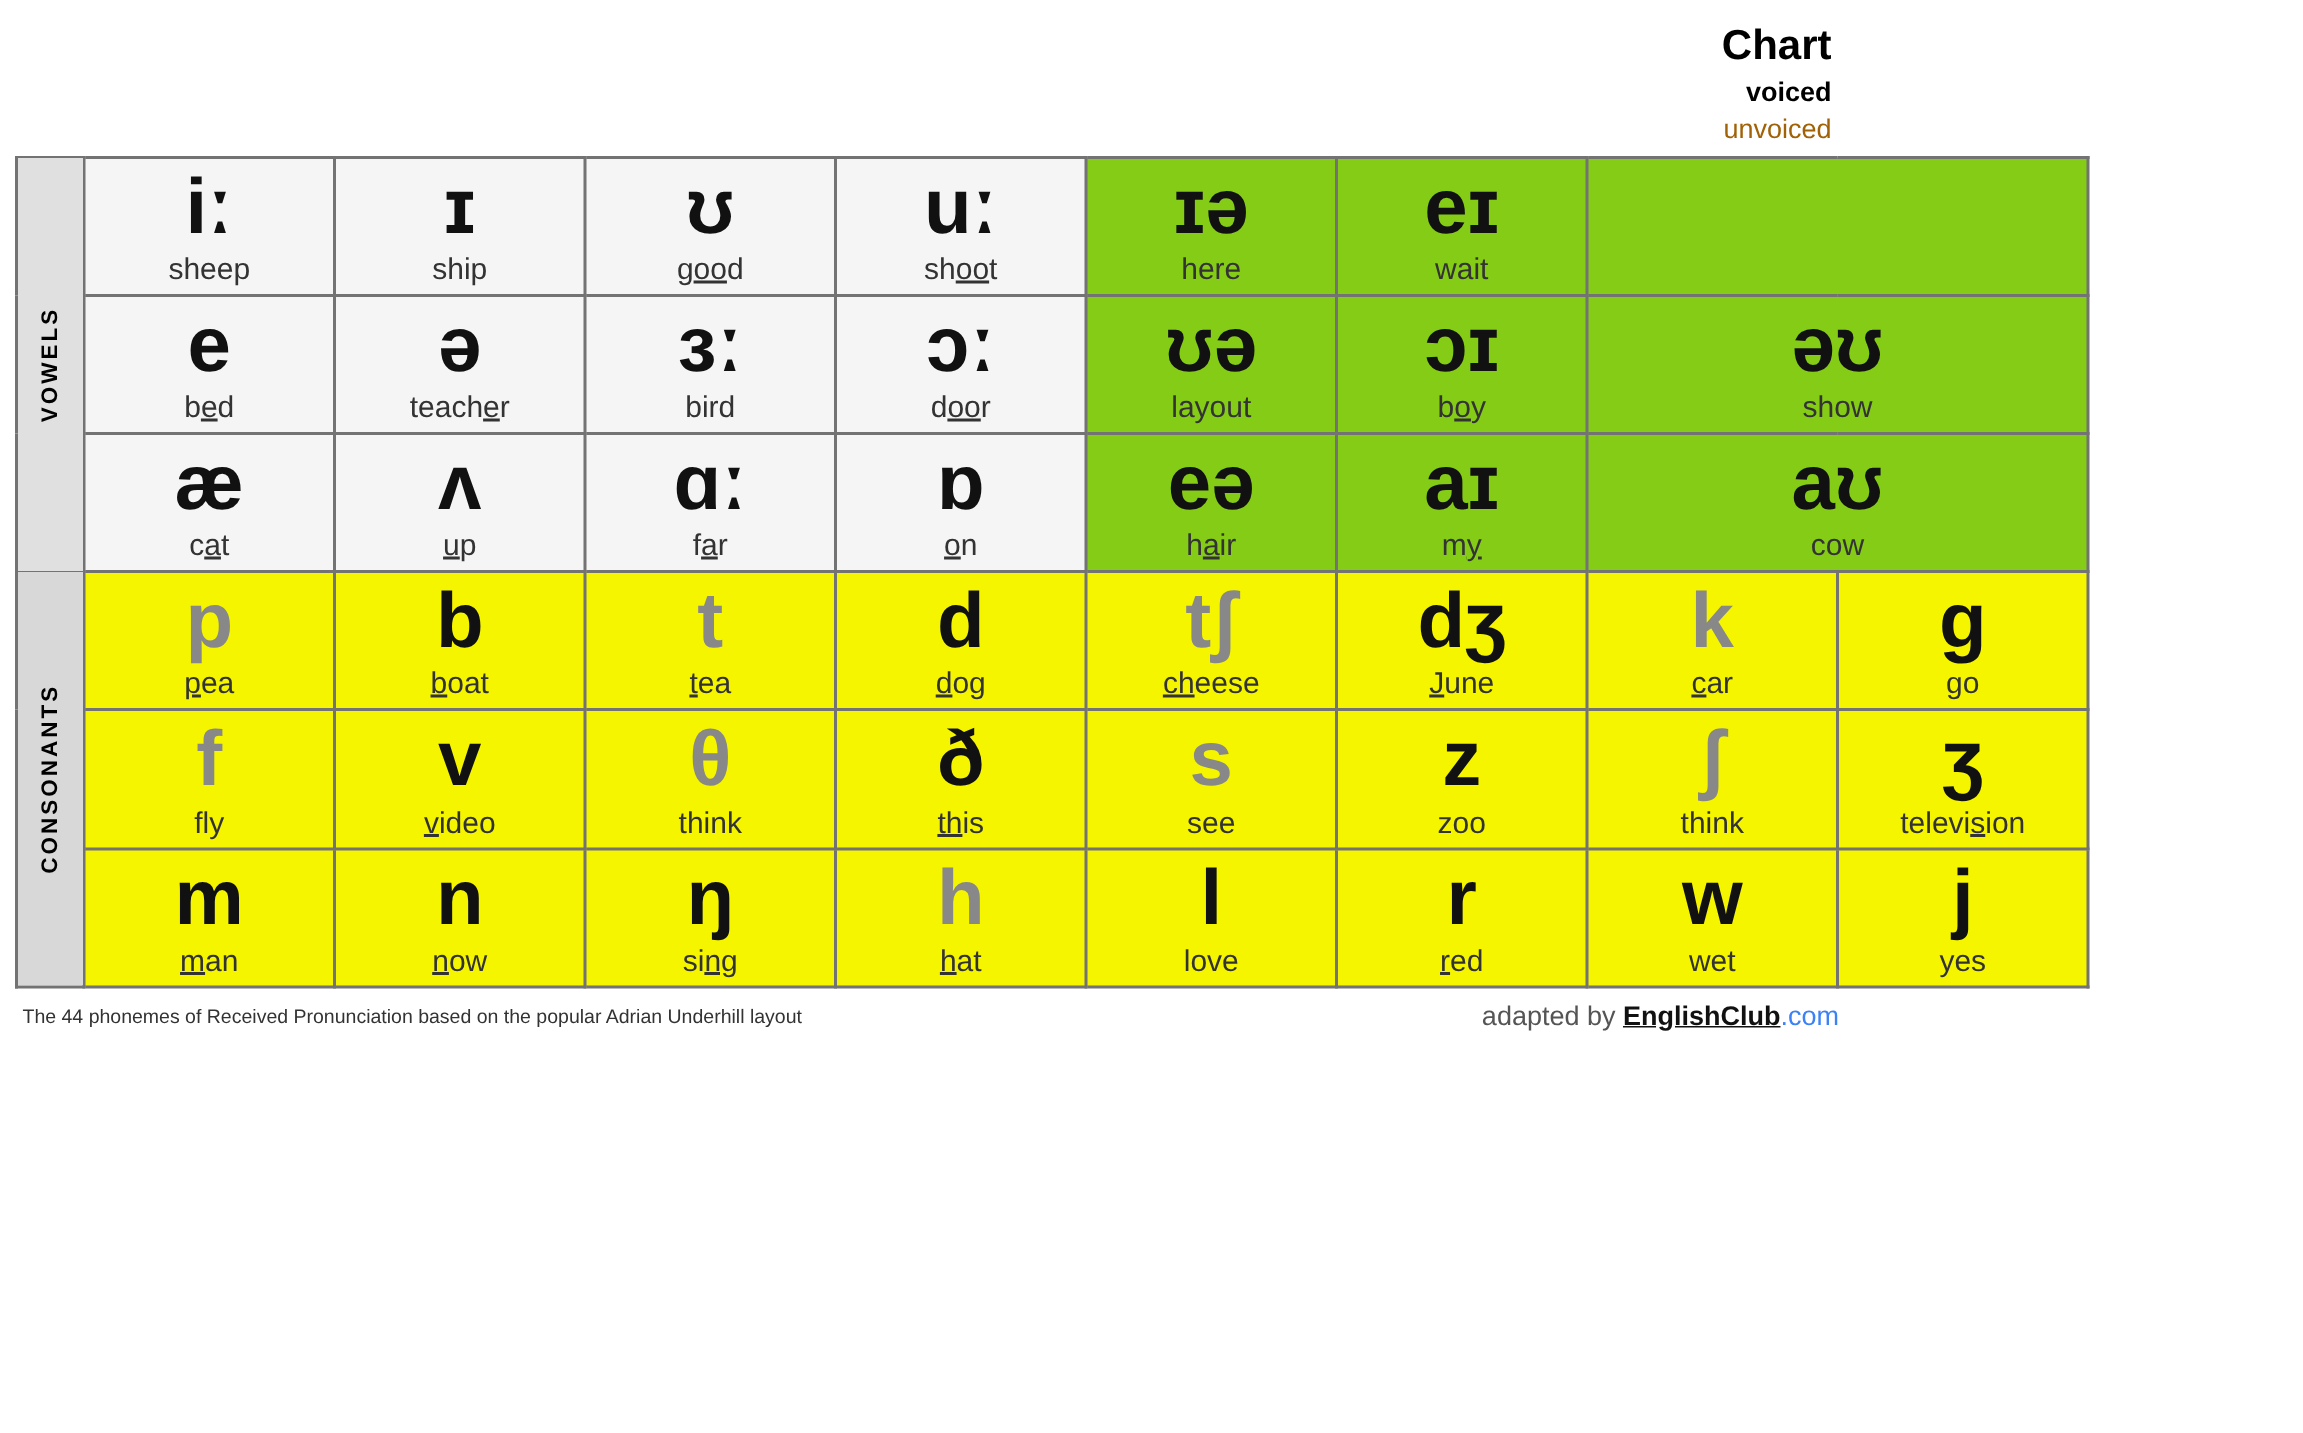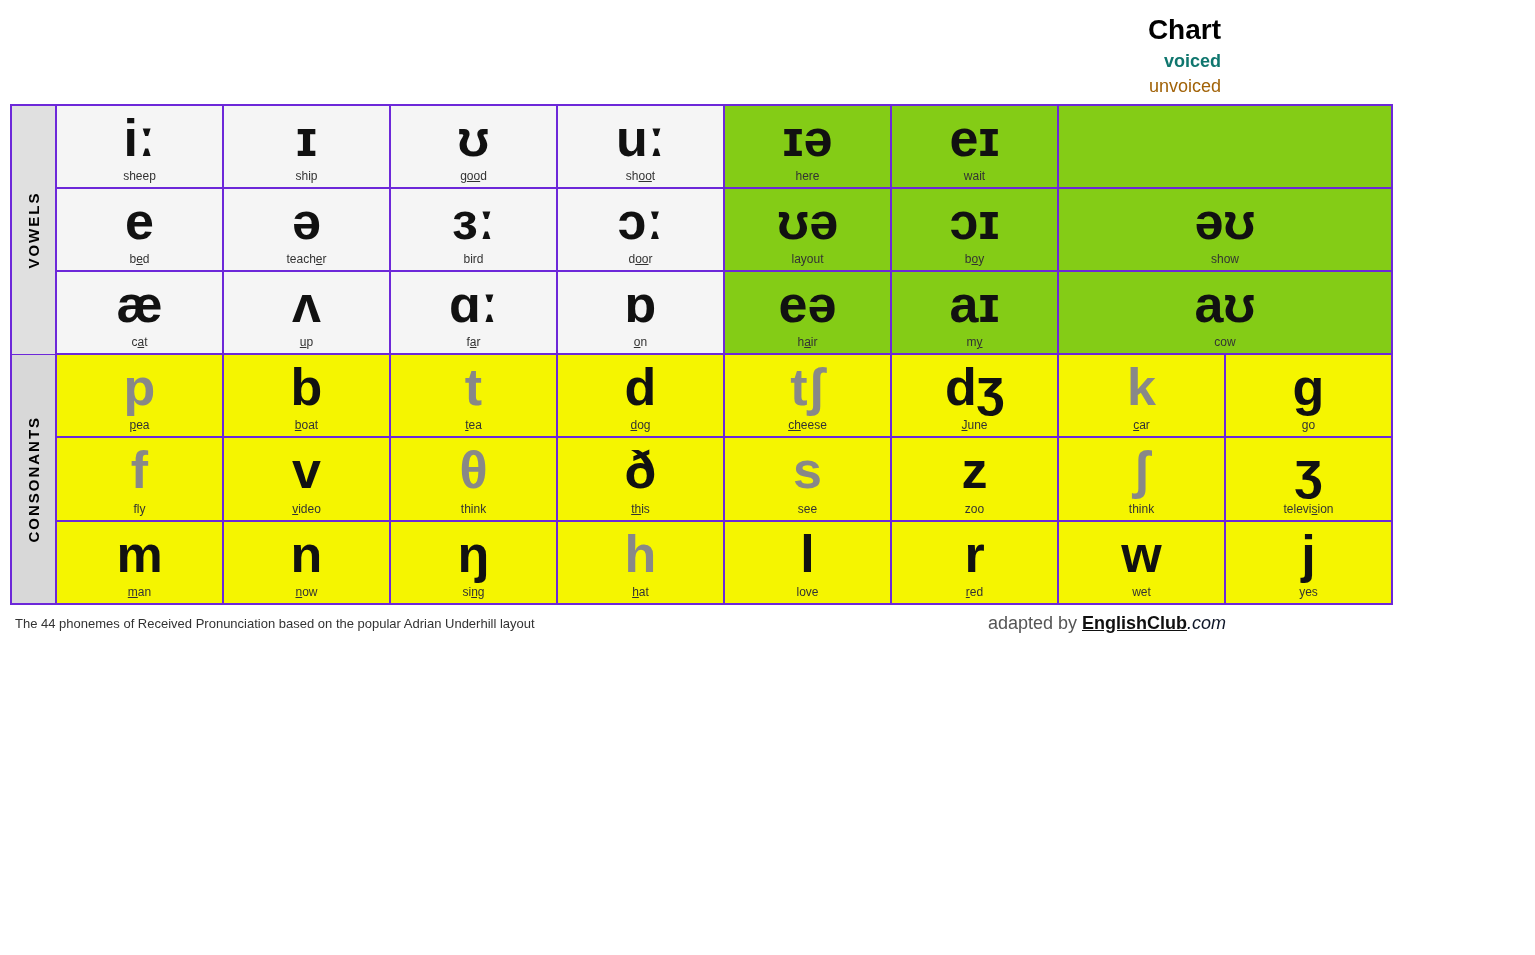--- a/index.html
+++ b/index.html
@@ -37,37 +37,37 @@
     }
 
     .legend .chart-title {
       font-size: 28px;
       font-weight: bold;
     }
 
     .legend .voiced {
       font-size: 18px;
       font-weight: bold;
-      color: #0f766e;
+      color: #000000;
     }
 
     .legend .unvoiced {
       font-size: 18px;
       color: #a16207;
     }
 
     
     table {
       border-collapse: collapse;
       width: 100%;
       table-layout: fixed;
     }
 
     td, th {
-      border: 2px solid #6d28d9;
+      border: 2px solid #737373;
       text-align: center;
       vertical-align: middle;
       padding: 4px 2px;
     }
 
     
     .label-cell {
       width: 45px;
       background: #e0e0e0;
       font-size: 15px;
@@ -80,21 +80,21 @@
 
     
     .ipa {
       font-size: 52px;
       font-weight: bold;
       display: block;
       line-height: 1.1;
     }
 
     .word {
-      font-size: 12px;
+      font-size: 20px;
       display: block;
       margin-top: 2px;
       color: #333;
     }
 
     
     .ul { text-decoration: underline; text-align: center; }
 
     
     .bg-white { background-color: #f5f5f5; }
@@ -126,22 +126,21 @@
       color: #555;
     }
 
     .brand strong {
       font-weight: bold;
       color: #111;
       text-decoration: underline;
     }
 
     .brand .dot-com {
-      color: #0f172a;
-      font-style: italic;
+      color: #3b82f6;
     }
   </style>
 </head>
 <body>
 
 <div class="wrapper">
   <div class="chart-container">
 
     <div class="top-area">
       <div class="legend">

